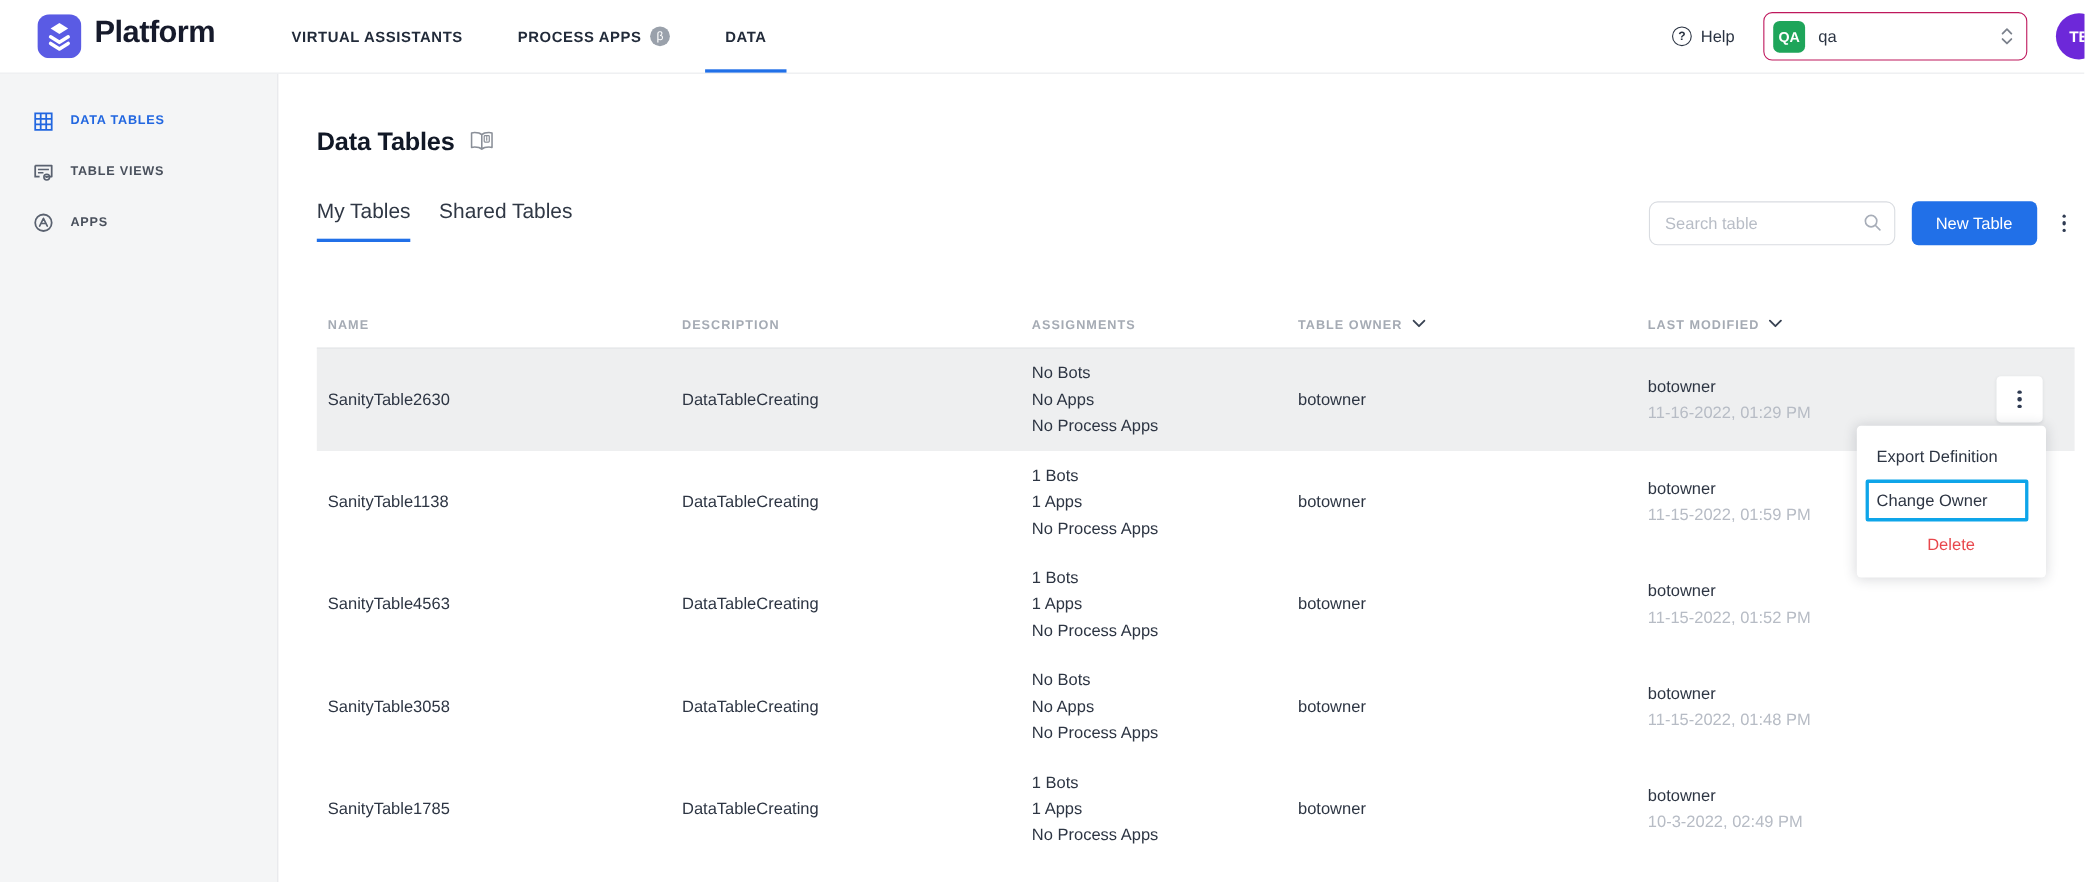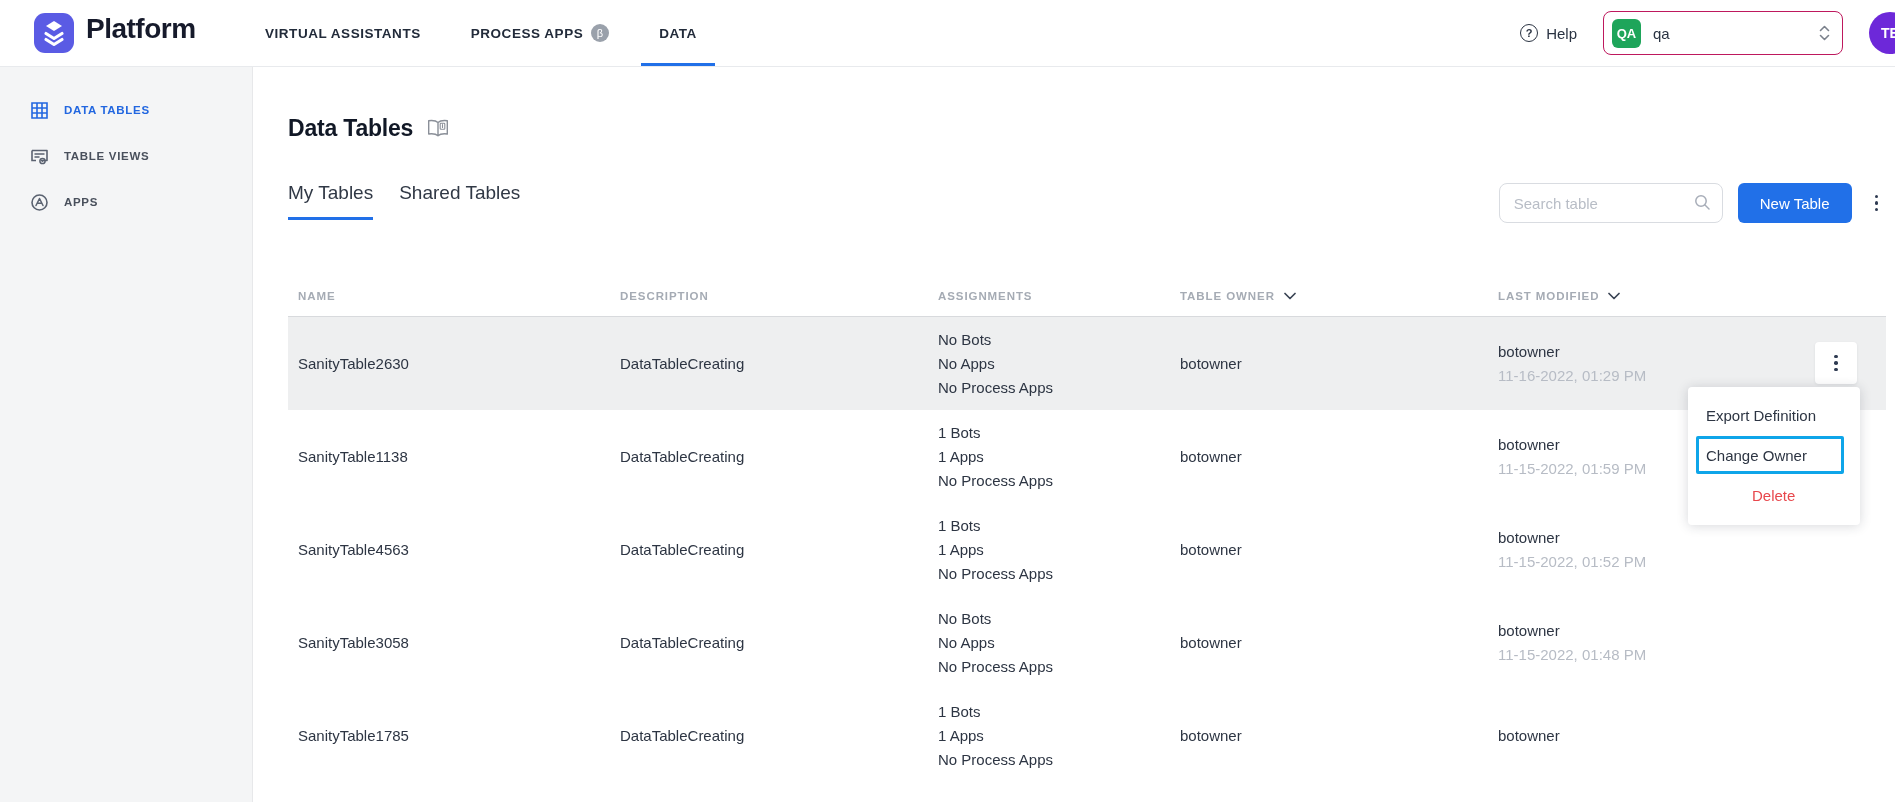--- a/index.html
+++ b/index.html
@@ -104,21 +104,21 @@
   }
   .kebab { display: inline-flex; flex-direction: column; gap: 3px; padding: 6px 8px; cursor: pointer; background: transparent; border: none; }
   .kebab i { width: 3.5px; height: 3.5px; border-radius: 50%; background: #2f3b52; }
 
   
   .table { margin-top: 52px; }
   .thead, .trow { display: grid; grid-template-columns: 322px 318px 242px 318px 1fr; }
   .thead { height: 40px; align-items: center; }
   .th {
     font-size: 11.5px; font-weight: 600; letter-spacing: 0.08em; color: #a5abb4;
-    padding-left: 10px; display: flex; align-items: center; gap: 9px;
+    padding-left: 10px; display: flex; align-items: flex-start; gap: 9px;
   }
   .sort-icon { color: #3a4454; display: flex; cursor: pointer; }
   .tbody { border-top: 1px solid #d8dadd; }
   .trow { height: 93px; align-items: center; cursor: pointer; }
   .trow.highlight { background: #eeeff0; }
   .td { padding-left: 10px; font-size: 15px; color: #2d3543; }
   .td.assign div { line-height: 24px; }
   .td.modified { position: relative; height: 100%; display: flex; flex-direction: column; justify-content: center; }
   .mod-by { line-height: 24px; color: #2d3543; }
   .mod-at { line-height: 24px; color: #b7bcc5; }
@@ -354,20 +354,21 @@
         <div class="td">SanityTable1785</div>
         <div class="td">DataTableCreating</div>
         <div class="td assign">
           <div>1 Bots</div>
           <div>1 Apps</div>
           <div>No Process Apps</div>
         </div>
         <div class="td">botowner</div>
         <div class="td modified">
           <div class="mod-by">botowner</div>
+          <div class="mod-at">10-3-2022, 02:49 PM</div>
         </div>
       </div>
 
     </div>
   </div>
 </main>
 
 <div class="context-menu">
   <div class="menu-item">Export Definition</div>
   <div class="annotation-box">

